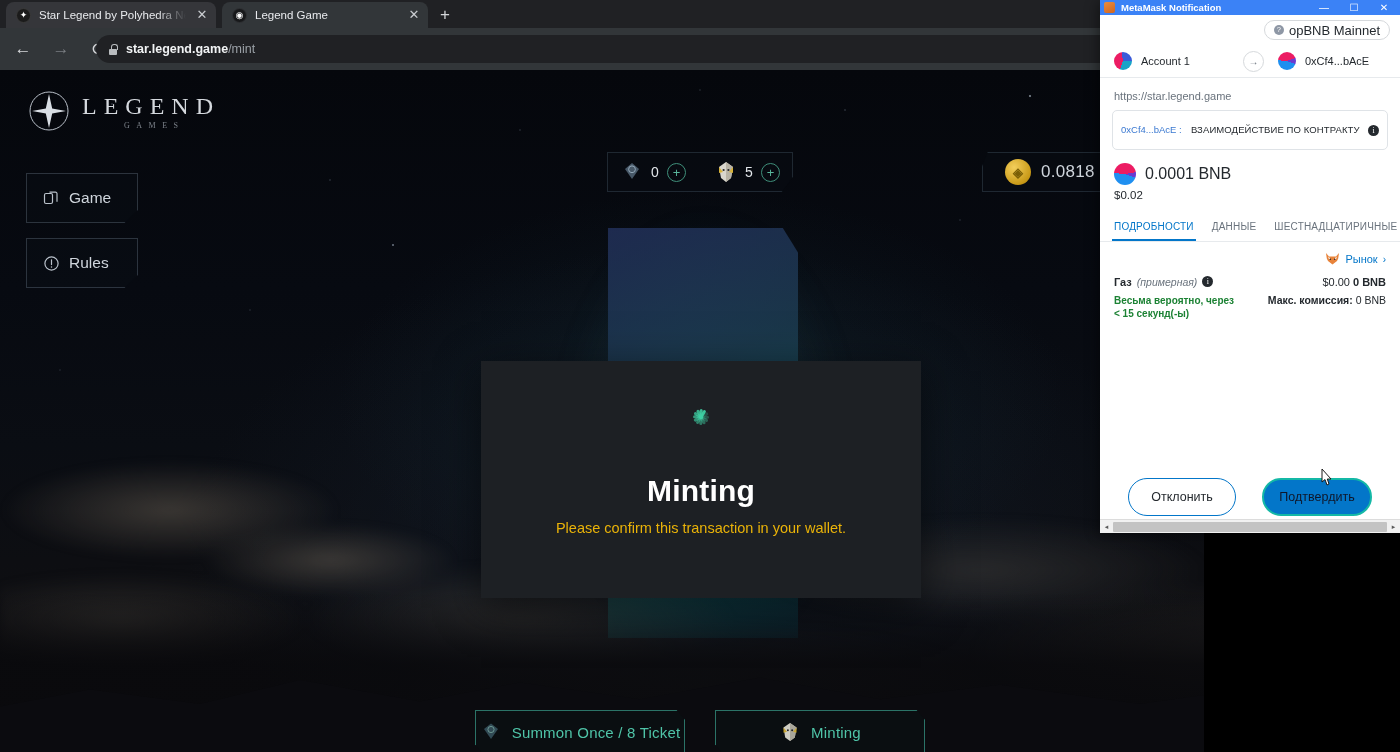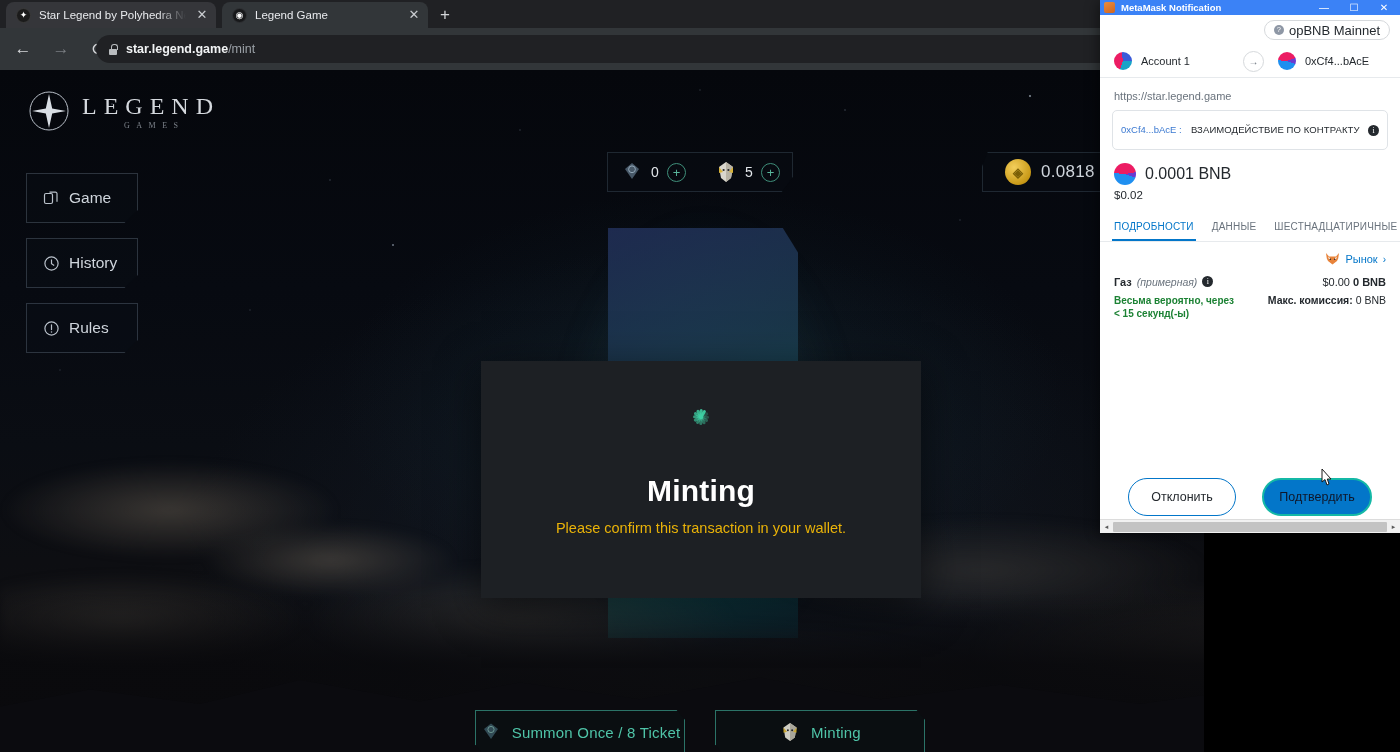--- a/index.html
+++ b/index.html
@@ -376,29 +376,20 @@
 
   <div class="nav">
     <div class="navitem">
       <span class="navicon">
         <svg viewBox="0 0 17 17" width="17" height="17" fill="none" stroke="#b9c1ca" stroke-width="1.2">
           <rect x="1.5" y="3.5" width="8" height="10" rx="1.5"></rect>
           <path d="M6.5 2.2 h6 a1.5 1.5 0 0 1 1.5 1.5 v8"></path>
         </svg>
       </span>
       <span class="lbl">Game</span>
-    </div>
-    <div class="navitem">
-      <span class="navicon">
-        <svg viewBox="0 0 17 17" width="17" height="17" fill="none" stroke="#b9c1ca" stroke-width="1.2">
-          <circle cx="8.5" cy="8.5" r="6.6"></circle>
-              <path d="M8.5 4.6 V8.7 L11.2 10.4"></path>
-        </svg>
-      </span>
-      <span class="lbl">History</span>
     </div>
     <div class="navitem">
       <span class="navicon">
         <svg viewBox="0 0 17 17" width="17" height="17" fill="none" stroke="#b9c1ca" stroke-width="1.2">
           <circle cx="8.5" cy="8.5" r="6.6"></circle>
               <path d="M8.5 4.8 V9.6" stroke-linecap="round"></path>
               <circle cx="8.5" cy="12.1" r=".75" fill="#b9c1ca" stroke="none"></circle>
         </svg>
       </span>
       <span class="lbl">Rules</span>

